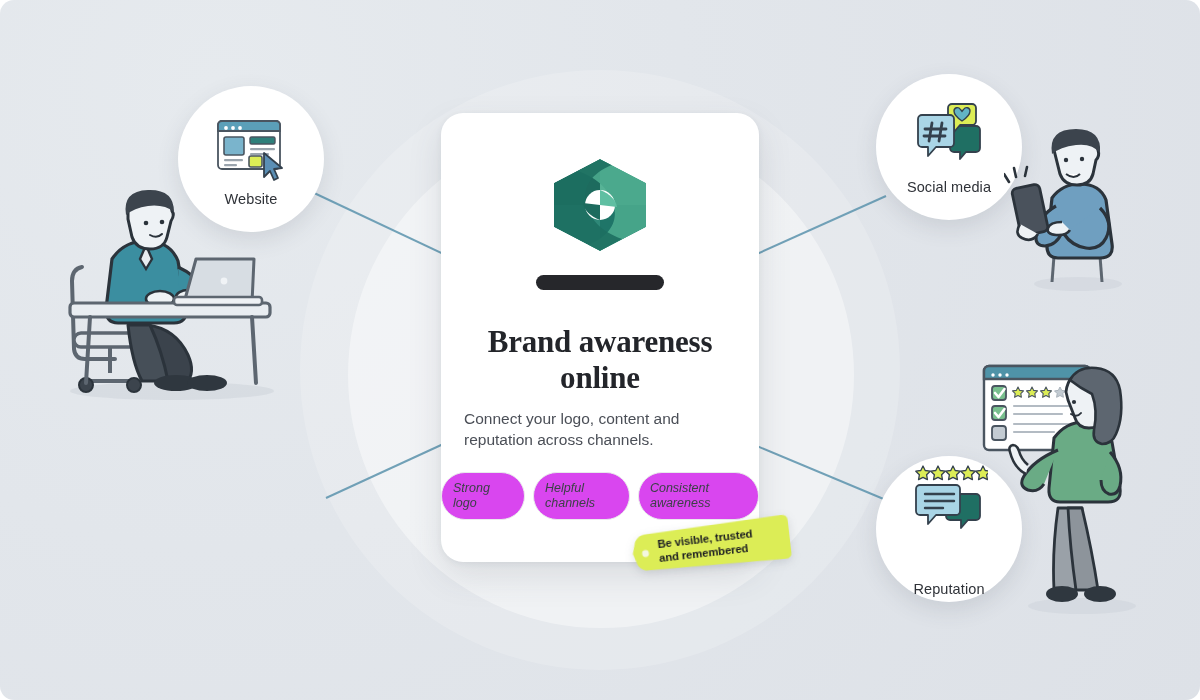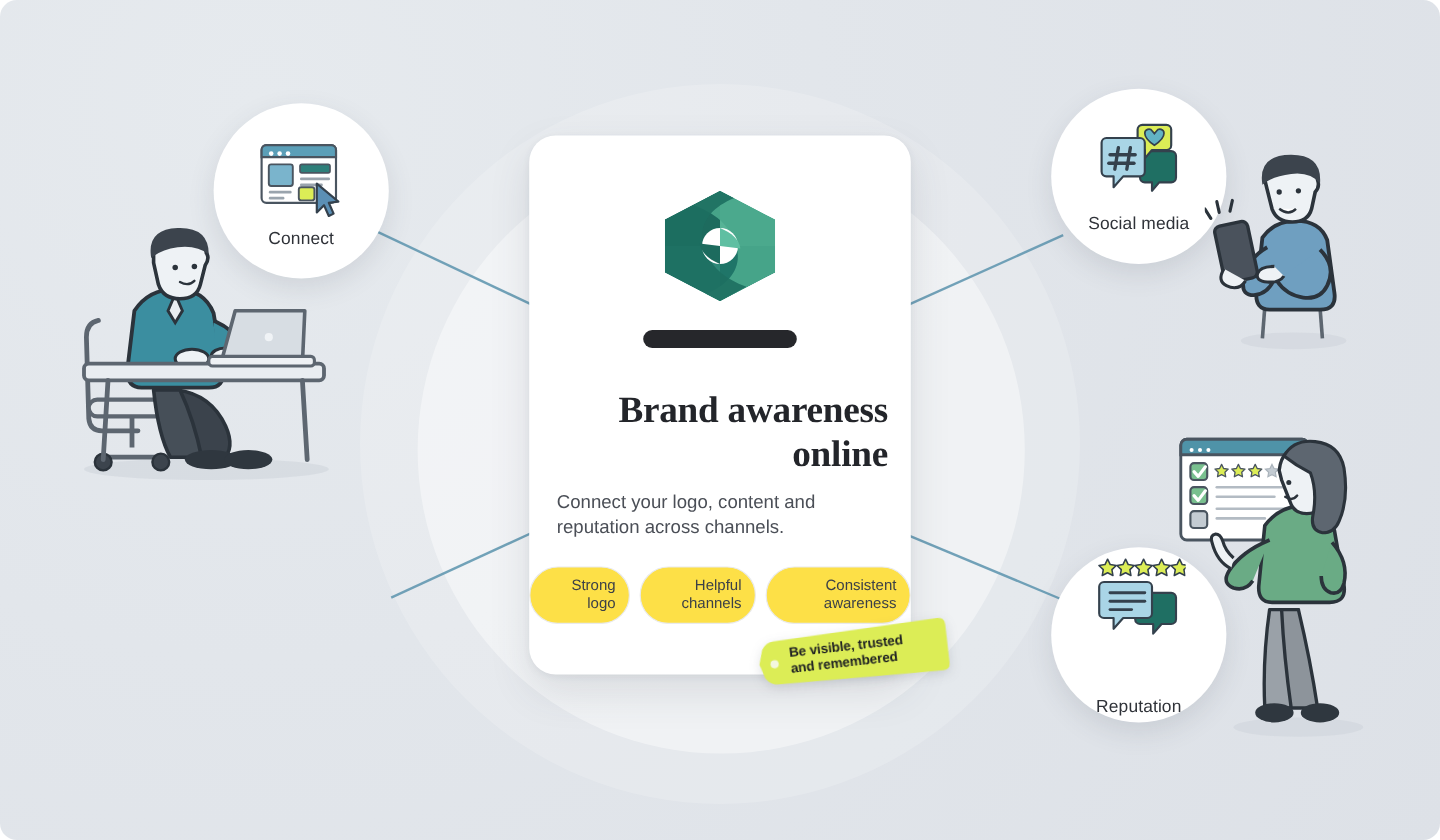--- a/index.html
+++ b/index.html
@@ -36,37 +36,38 @@
     box-shadow:0 14px 34px rgba(60,70,85,0.13), 0 2px 6px rgba(60,70,85,0.07);
     display:flex; flex-direction:column; align-items:center;
     padding-top:44px;
   }
   #logo-wrap { width:104px; height:96px; }
   #divider {
     width:128px; height:15px; border-radius:9px;
     background:#26272b; margin-top:22px;
   }
   #card-title {
-    margin-top:34px; width:280px; text-align:right;
+    margin-top:34px; width:280px; text-align:center;
     font-family:"Liberation Serif", serif;
     font-weight:bold; font-size:31px; line-height:36px;
     color:#23252a; letter-spacing:-0.2px;
   }
   #card-sub {
     margin-top:12px; width:272px; text-align:left;
     font-size:15.5px; line-height:21px; color:#4b4f57;
   }
   #chips {
     display:flex; gap:8px; margin-top:22px; align-items:center;
   }
   .chip {
     border:1.4px solid #e9eaec; border-radius:26px;
     padding:8px 11px; min-width:84px;
-    text-align:right; font-size:12.5px; line-height:15px; color:#3c4047;
-    background:#fde047;
+    text-align:left; font-size:12.5px; line-height:15px; color:#3c4047;
+    background:#d946ef;
+    font-style:italic;
   }
   
   #tag {
     position:absolute; left:632px; top:523px;
     width:160px; height:44px;
     transform:rotate(-6.5deg);
     filter:drop-shadow(0 3px 5px rgba(60,70,85,0.16));
   }
   #tag-text {
     position:absolute; left:0; top:0; width:160px; height:44px;
@@ -171,21 +172,21 @@
         <rect x="12" y="26" width="20" height="18" rx="2" fill="#7ab4cc" stroke="#4a5560" stroke-width="1.6"></rect>
         <rect x="38" y="26" width="25" height="7" rx="1.6" fill="#2e7f7a" stroke="#4a5560" stroke-width="1.4"></rect>
         <rect x="38" y="37" width="25" height="2.2" rx="1" fill="#9aa4ad"></rect>
         <rect x="38" y="42" width="19" height="2.2" rx="1" fill="#9aa4ad"></rect>
         <rect x="12" y="48" width="19" height="2.2" rx="1" fill="#9aa4ad"></rect>
         <rect x="12" y="53" width="13" height="2.2" rx="1" fill="#9aa4ad"></rect>
         <rect x="37" y="45" width="13" height="11" rx="2" fill="#dced56" stroke="#4a5560" stroke-width="1.6"></rect>
         <path d="M52 42 L52 66 L58 60 L62 69 L66 67 L62 58 L70 57 Z" fill="#5b8fb5" stroke="#34414d" stroke-width="1.8" stroke-linejoin="round"></path>
       </svg>
     </div>
-    <div class="node-label">Connect</div>
+    <div class="node-label">Website</div>
   </div>
 
 
   <div class="node" id="node-social">
     <div class="node-icon">
       <svg viewBox="0 0 78 74" width="78" height="74">
         <path d="M44 27 h22 a4 4 0 0 1 4 4 v18 a4 4 0 0 1 -4 4 h-10 l-6 7 v-7 h-6 a4 4 0 0 1 -4 -4 v-18 a4 4 0 0 1 4 -4 Z" fill="#1f6f63" stroke="#34414d" stroke-width="1.8" stroke-linejoin="round"></path>
         <path d="M42 5 h20 a4 4 0 0 1 4 4 v13 a4 4 0 0 1 -4 4 h-12 l-6 7 v-7 h-2 a4 4 0 0 1 -4 -4 v-13 a4 4 0 0 1 4 -4 Z" fill="#dced56" stroke="#34414d" stroke-width="1.8" stroke-linejoin="round"></path>
         <path d="M52 22 c-6 -4 -8 -7 -8 -10 a3.4 3.4 0 0 1 6.2 -1.9 l1.8 2.2 1.8 -2.2 a3.4 3.4 0 0 1 6.2 1.9 c0 3 -2 6 -8 10 Z" fill="#62b3c4" stroke="#34414d" stroke-width="1.4"></path>
         <path d="M12 16 h28 a4 4 0 0 1 4 4 v24 a4 4 0 0 1 -4 4 h-14 l-8 9 v-9 h-6 a4 4 0 0 1 -4 -4 v-24 a4 4 0 0 1 4 -4 Z" fill="#a9d5e6" stroke="#34414d" stroke-width="1.8" stroke-linejoin="round"></path>

